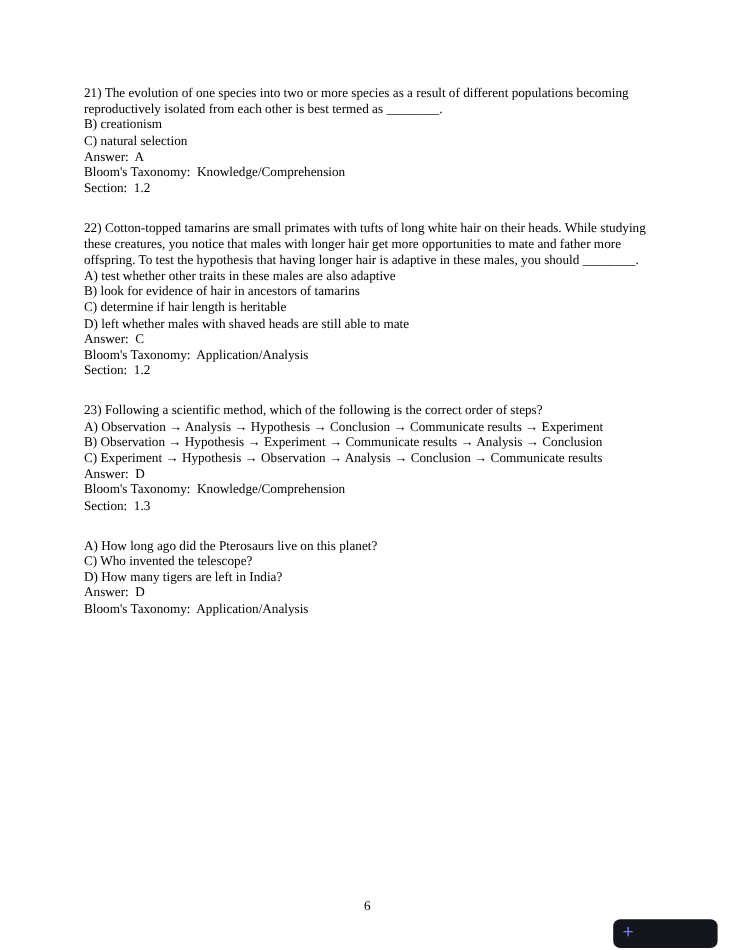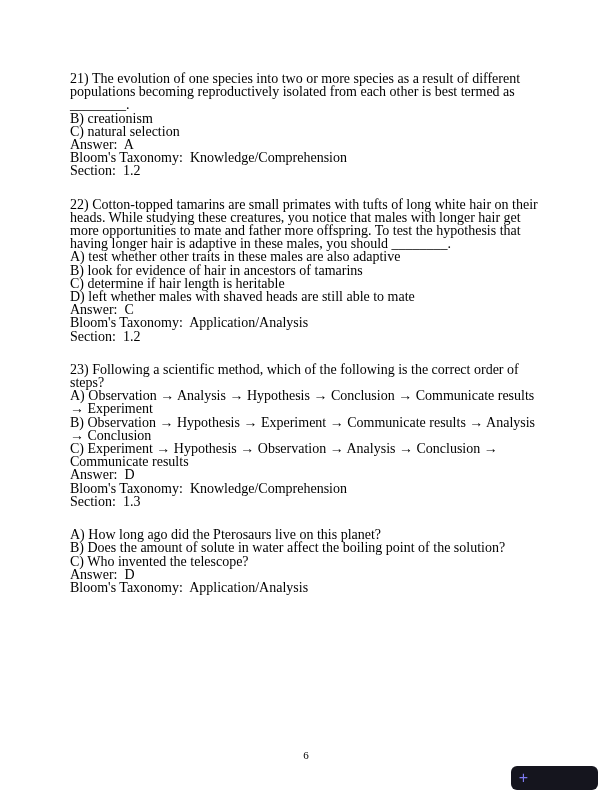--- a/index.html
+++ b/index.html
@@ -15,21 +15,21 @@
   .page {
     position: absolute;
     inset: 0;
     background: #ffffff;
   }
   .content {
     position: absolute;
     top: 72px;
     left: 70px;
     width: 474px;
-    font-size: 14px;
+    font-size: 11px;
     line-height: 13.2px;
   }
   .question { margin-bottom: 20px; }
   .line { white-space: pre-wrap; }
   .page-number {
     position: absolute;
     top: 749px;
     left: 0;
     width: 100%;
     text-align: center;
@@ -98,22 +98,22 @@
       <div class="line">A) Observation → Analysis → Hypothesis → Conclusion → Communicate results → Experiment</div>
       <div class="line">B) Observation → Hypothesis → Experiment → Communicate results → Analysis → Conclusion</div>
       <div class="line">C) Experiment → Hypothesis → Observation → Analysis → Conclusion → Communicate results</div>
       <div class="line">Answer:  D</div>
       <div class="line">Bloom's Taxonomy:  Knowledge/Comprehension</div>
       <div class="line">Section:  1.3</div>
     </div>
 
     <div class="question">
       <div class="line">A) How long ago did the Pterosaurs live on this planet?</div>
-      <div class="line">B) Does the amount of solute in water affect the boiling point of the solution?</div>
       <div class="line">C) Who invented the telescope?</div>
+      <div class="line">D) How many tigers are left in India?</div>
       <div class="line">Answer:  D</div>
       <div class="line">Bloom's Taxonomy:  Application/Analysis</div>
     </div>
 
   </div>
 
   <div class="page-number">6</div>
 
   <div class="logo">
     <span class="plus">+</span>

